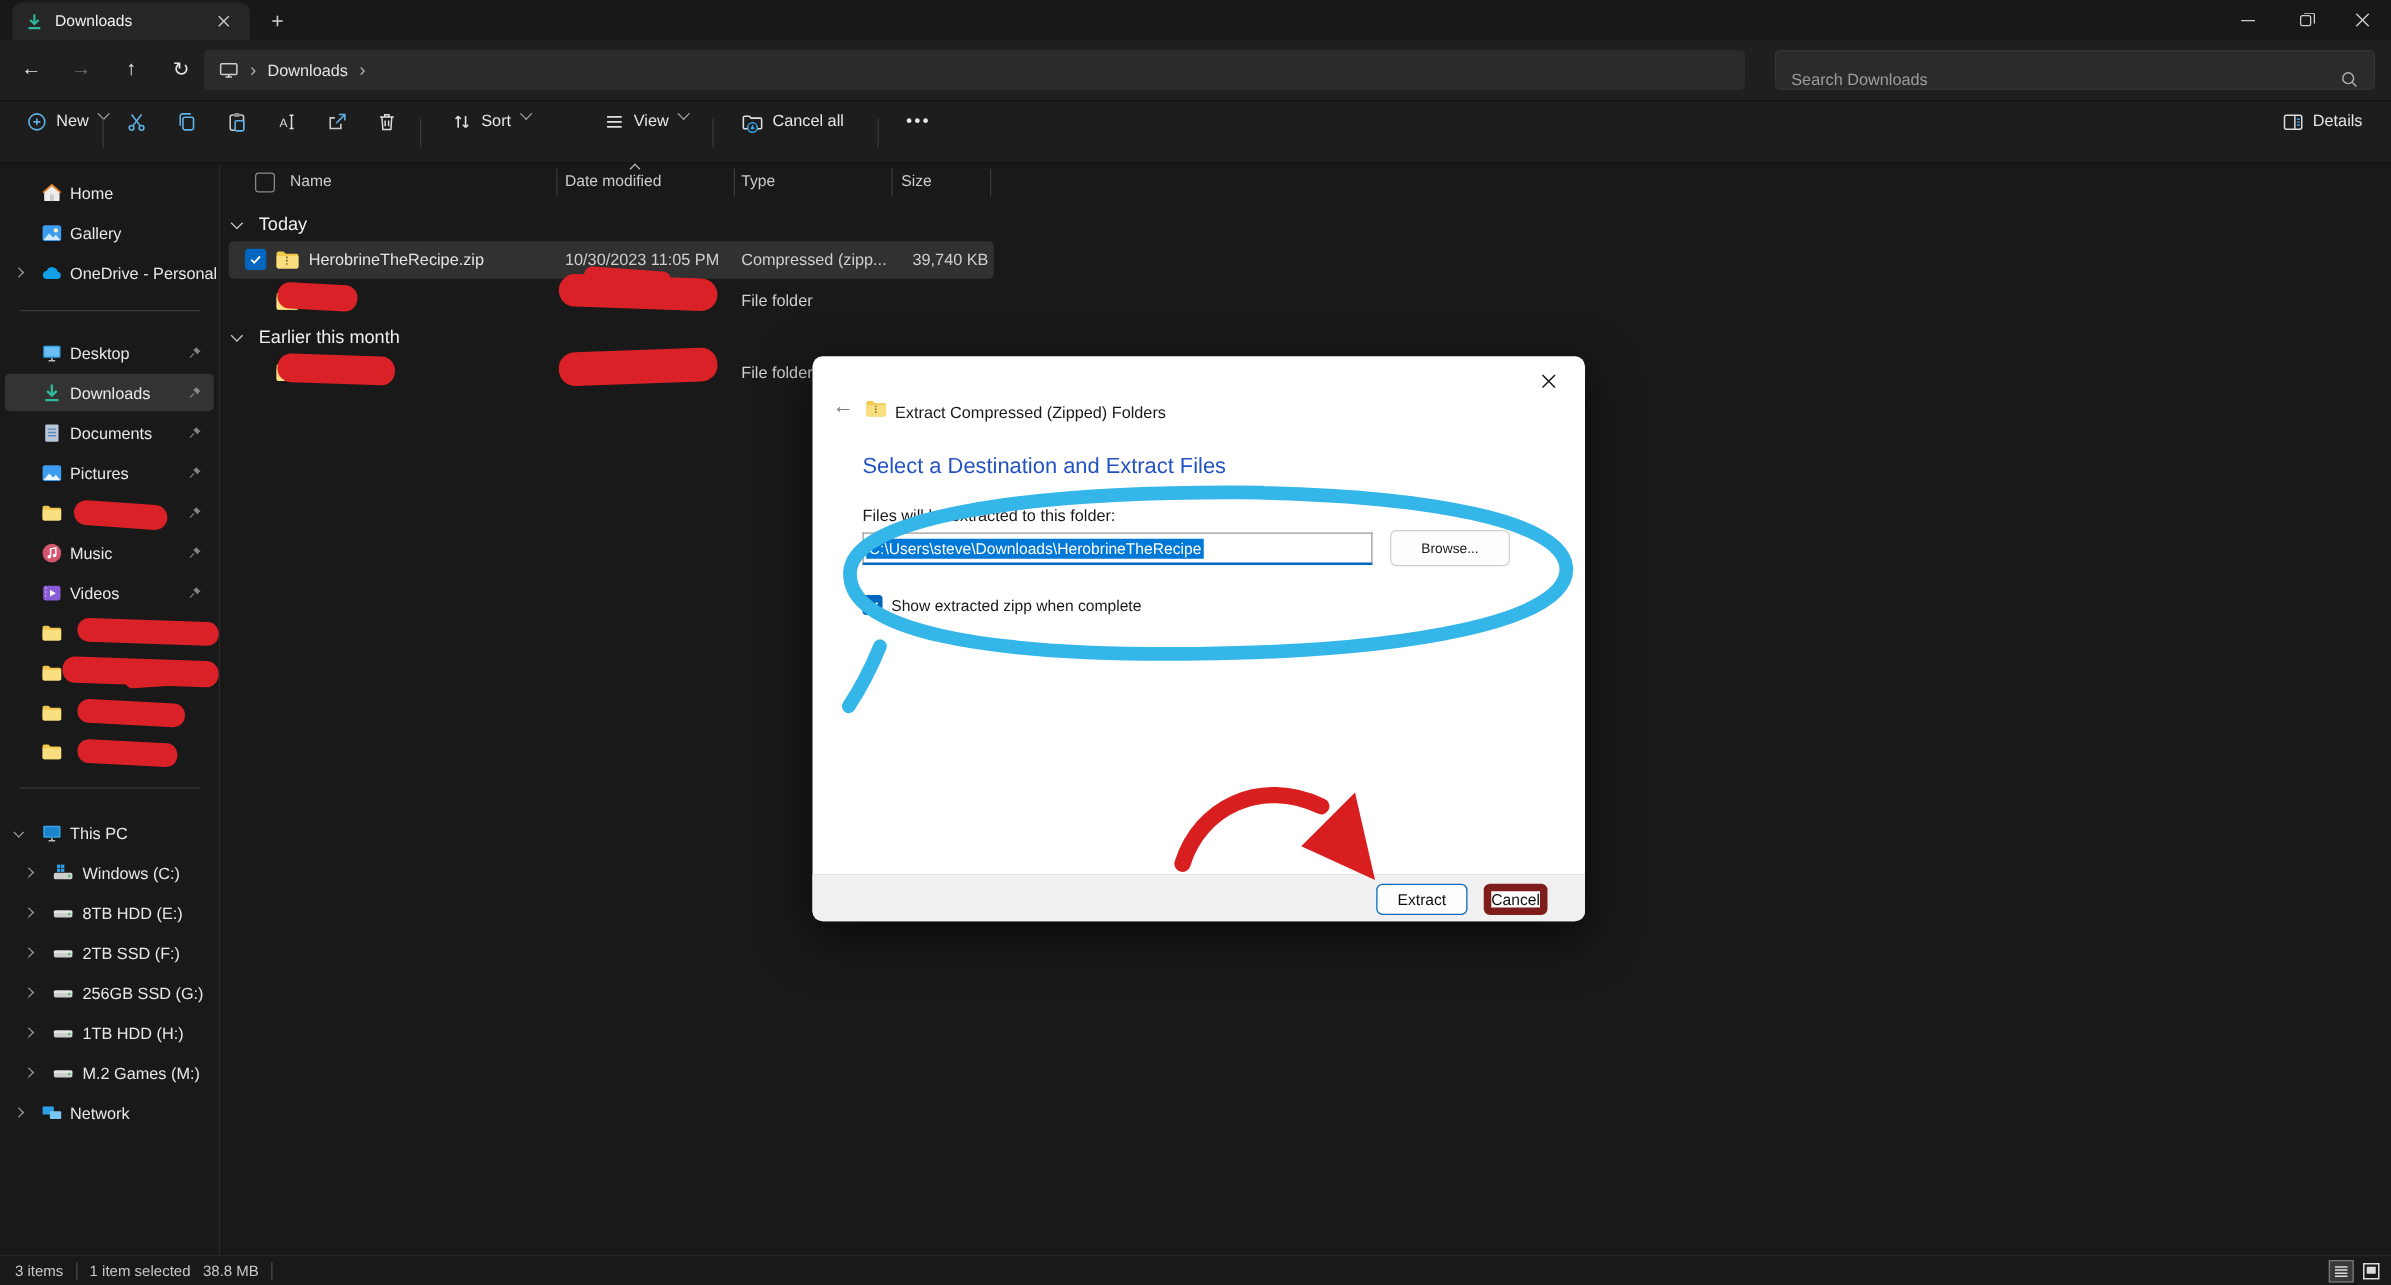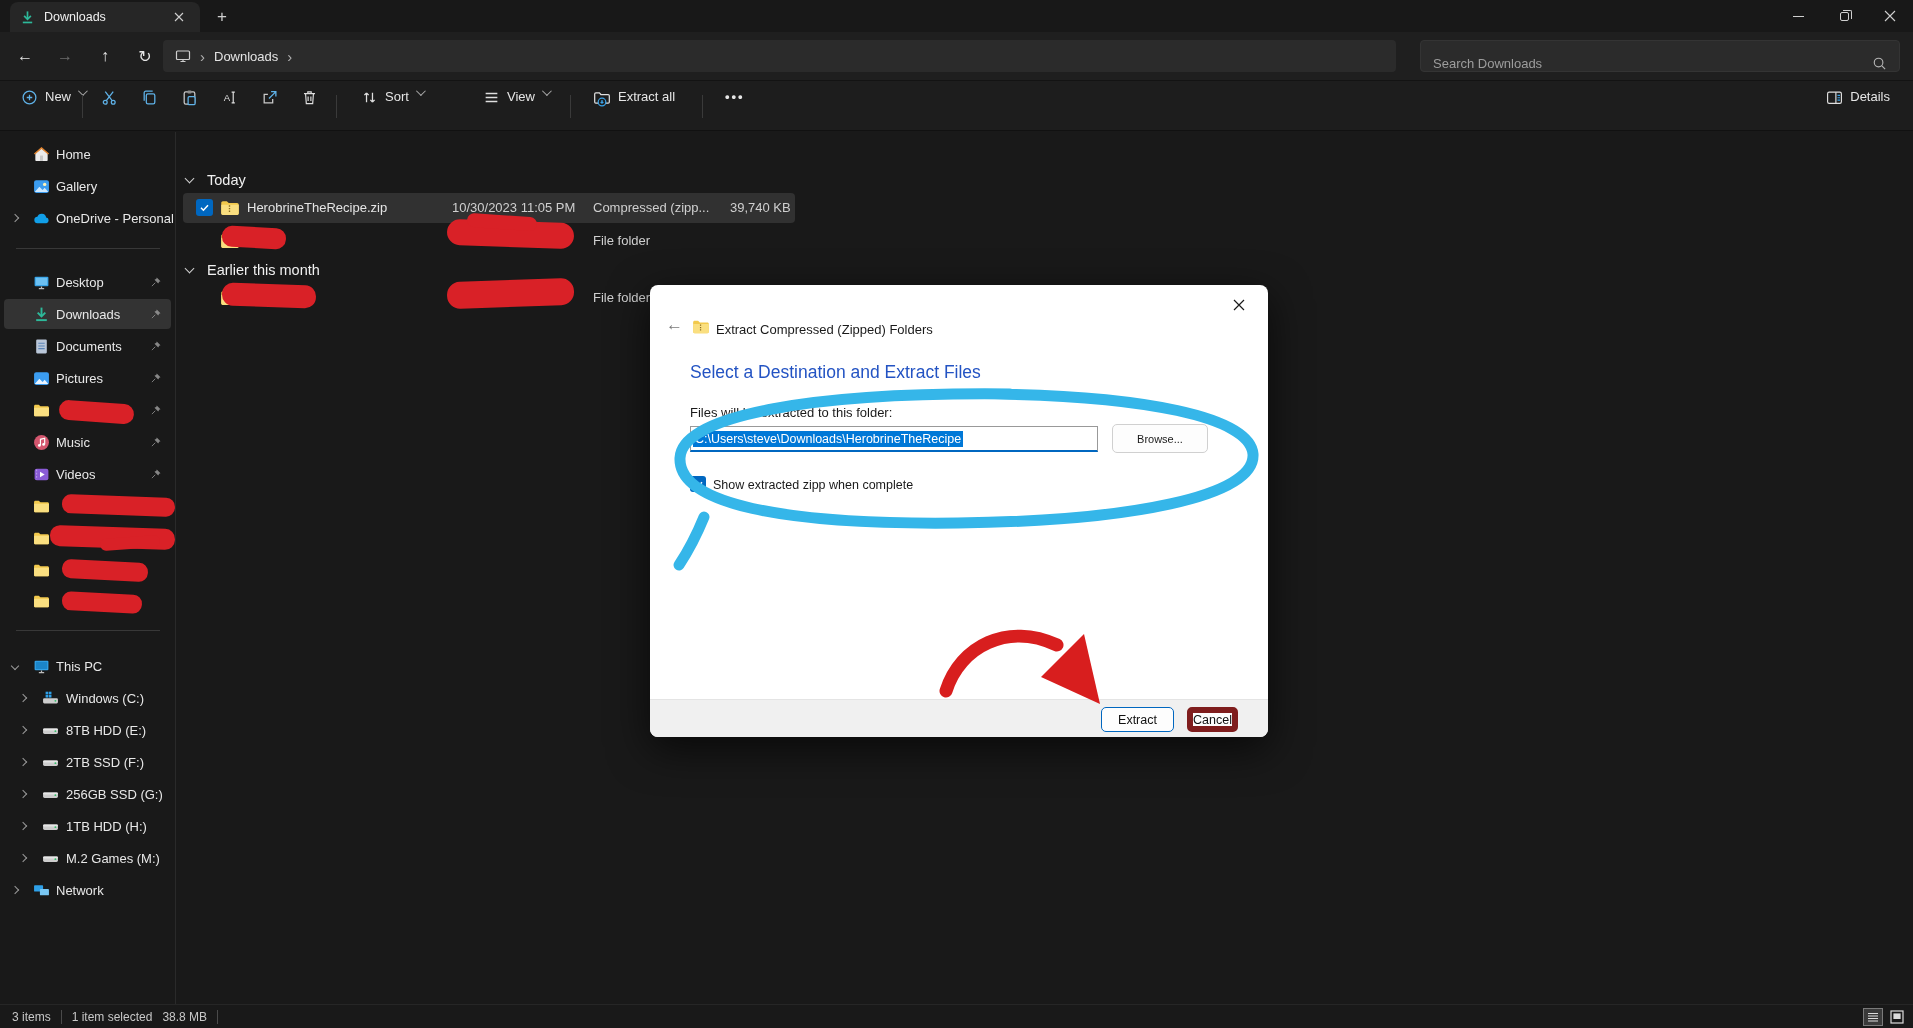--- a/index.html
+++ b/index.html
@@ -243,21 +243,21 @@
       <span>View</span>
       <span class="chev"></span>
     </div>
     <div class="tsep" style="left:570px"></div>
     <div class="tbtn" style="left:584px">
       <svg width="18" height="18" viewBox="0 0 16 16">
           <path d="M1.5 4.5c0-.6.4-1 1-1h3.2L7 4.9h6.5c.6 0 1 .4 1 1v5.6c0 .6-.4 1-1 1H2.5c-.6 0-1-.4-1-1z" stroke="#dfdfdf" fill="none" stroke-width="1.1"></path>
           <circle cx="8" cy="11.6" r="3.4" fill="#1d1d1d" stroke="#3aa3e8" stroke-width="1.1"></circle>
           <path d="M8 9.8v3M8 12.8l-1.2-1.2M8 12.8l1.2-1.2" stroke="#3aa3e8" fill="none" stroke-width="1.1"></path>
         </svg>
-      <span>Extract all</span>
+      <span>Cancel all</span>
     </div>
     <div class="tsep" style="left:702px"></div>
     <div class="tbtn" style="left:716px">
       <span class="dots">•••</span>
     </div>
     <div class="tbtn" style="right:14px">
       <svg width="17" height="17" viewBox="0 0 16 16">
           <rect x="1.5" y="3" width="13" height="10.5" rx="1.5" stroke="#dfdfdf" fill="none" stroke-width="1.1"></rect>
           <path d="M9.3 3v10.5" stroke="#dfdfdf" stroke-width="1.1"></path>
           <path d="M10.8 6h2.4M10.8 8.2h2.4M10.8 10.4h2.4" stroke="#3aa3e8" stroke-width="1.1"></path>
@@ -468,20 +468,32 @@
   </div>
   <div class="side-item" style="top:875px">
     <span class="si-chev"></span>
     <svg class="si-icon" viewBox="0 0 16 16">
         <rect x="1" y="3" width="8.5" height="6" rx=".8" fill="#2ea0e8"></rect>
         <rect x="6.5" y="6.5" width="8.5" height="6" rx=".8" fill="#79c7f3"></rect>
       </svg>
     <span class="si-label">Network</span>
   </div>
 
+  <div class="colheader">
+    <div class="hdr-checkbox"></div>
+    <span class="hc" style="left:56px">Name</span>
+    <div class="hdr-div" style="left:269px"></div>
+    <span class="hc" style="left:276px">Date modified</span>
+    <div class="sortmark"></div>
+    <div class="hdr-div" style="left:411px"></div>
+    <span class="hc" style="left:417px">Type</span>
+    <div class="hdr-div" style="left:537px"></div>
+    <span class="hc" style="left:545px">Size</span>
+    <div class="hdr-div" style="left:616px"></div>
+  </div>
 
   <div class="group" style="top:168px">
     <span class="grp-chev"></span>
     <span>Today</span>
   </div>
 
   <div class="frow sel" style="top:193px">
     <div class="r-check center">
       <svg width="11" height="11" viewBox="0 0 11 11">
           <path d="M2 5.8l2.4 2.4L9 3.2" stroke="#fff" stroke-width="1.5" fill="none"></path>

